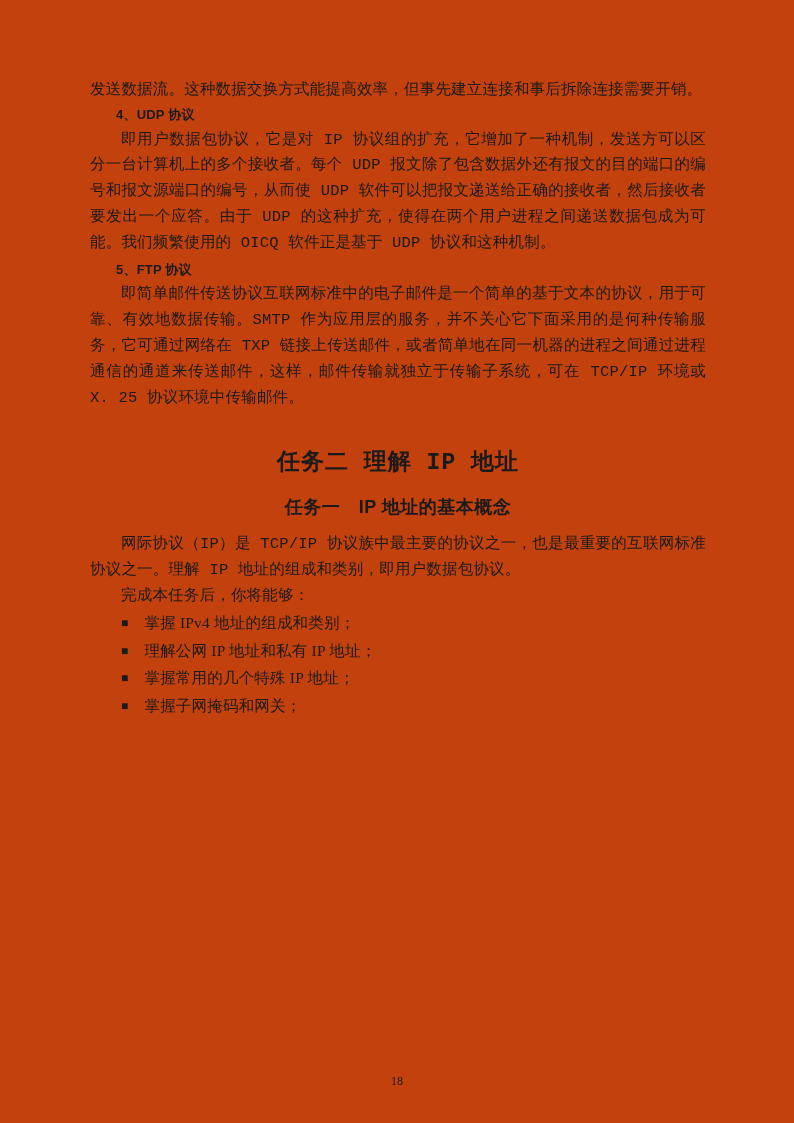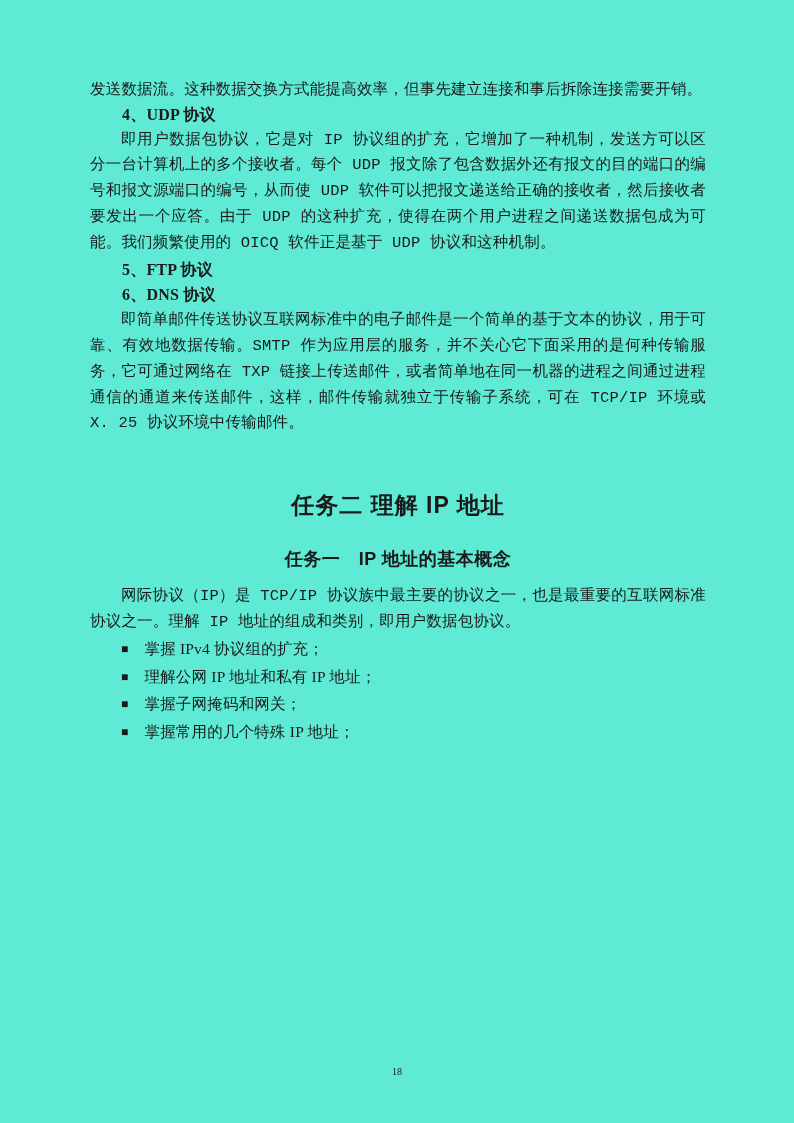--- a/index.html
+++ b/index.html
@@ -3,61 +3,61 @@
 <meta charset="utf-8">
 <style>
   * { margin: 0; padding: 0; box-sizing: border-box; }
   html, body { background: #888; }
   body { width: 794px; margin: 0 auto; }
 
   .page {
     position: relative;
     width: 794px;
     height: 1123px;
-    background: #5eead4;
+    background: #c2410c;
     color: #1a1a1a;
     padding: 76px 88px 0 90px;
     font-family: "Liberation Serif", "DejaVu Serif", serif;
     overflow: hidden;
   }
 
   .body-text {
     font-size: 15.5px;
     line-height: 25.8px;
     text-align: justify;
     letter-spacing: 0.2px;
   }
   .indent { text-indent: 2em; font-family: Liberation Mono, monospace; }
 
   .proto-heading {
-    font-family: Liberation Serif, serif;
+    font-family: Liberation Sans, sans-serif;
     font-weight: bold;
-    font-size: 16px;
+    font-size: 13px;
     line-height: 25.8px;
     text-indent: 2em;
     letter-spacing: 0.2px;
   }
 
   .task-title {
-    font-family: Liberation Sans, sans-serif;
+    font-family: Liberation Mono, monospace;
     font-weight: bold;
     font-size: 23px;
     line-height: 32px;
     text-align: center;
-    margin-top: 52px;
+    margin-top: 36px;
     letter-spacing: 1px;
   }
 
   .subtask-title {
     font-family: "Liberation Sans", "DejaVu Sans", sans-serif;
     font-weight: bold;
     font-size: 18px;
     line-height: 25px;
     text-align: center;
-    margin-top: 26px;
+    margin-top: 16px;
     margin-bottom: 12px;
     letter-spacing: 0.5px;
   }
 
   .objectives {
     list-style: none;
   }
   .objectives li {
     font-size: 15.5px;
     line-height: 25.8px;
@@ -68,61 +68,61 @@
     display: inline-block;
     font-size: 12px;
     margin-right: 16px;
     transform: translateY(-1px);
   }
 
   .page-number {
     position: absolute;
     left: 0;
     right: 0;
-    bottom: 46px;
+    bottom: 34px;
     text-align: center;
-    font-size: 10px;
+    font-size: 12px;
     font-family: "Liberation Serif", "DejaVu Serif", serif;
     color: #1a1a1a;
   }
 </style>
 </head>
 <body>
 
 <div class="page">
 
   <p class="body-text">发送数据流。这种数据交换方式能提高效率，但事先建立连接和事后拆除连接需要开销。</p>
 
   <h3 class="proto-heading">4、UDP 协议</h3>
   <p class="body-text indent">即用户数据包协议，它是对 IP 协议组的扩充，它增加了一种机制，发送方可以区分一台计算机上的多个接收者。每个 UDP 报文除了包含数据外还有报文的目的端口的编号和报文源端口的编号，从而使 UDP 软件可以把报文递送给正确的接收者，然后接收者要发出一个应答。由于 UDP 的这种扩充，使得在两个用户进程之间递送数据包成为可能。我们频繁使用的 OICQ 软件正是基于 UDP 协议和这种机制。</p>
 
   <h3 class="proto-heading">5、FTP 协议</h3>
 
-  <h3 class="proto-heading">6、DNS 协议</h3>
 
   <p class="body-text indent">即简单邮件传送协议互联网标准中的电子邮件是一个简单的基于文本的协议，用于可靠、有效地数据传输。SMTP 作为应用层的服务，并不关心它下面采用的是何种传输服务，它可通过网络在 TXP 链接上传送邮件，或者简单地在同一机器的进程之间通过进程通信的通道来传送邮件，这样，邮件传输就独立于传输子系统，可在 TCP/IP 环境或 X. 25 协议环境中传输邮件。</p>
 
   <h1 class="task-title">任务二 理解 IP 地址</h1>
 
   <h2 class="subtask-title">任务一　IP 地址的基本概念</h2>
 
   <p class="body-text indent">网际协议（IP）是 TCP/IP 协议族中最主要的协议之一，也是最重要的互联网标准协议之一。理解 IP 地址的组成和类别，即用户数据包协议。</p>
 
+  <p class="body-text indent">完成本任务后，你将能够：</p>
 
   <ul class="objectives">
     <li>
-      <span class="bullet">■</span><span>掌握 IPv4 协议组的扩充；</span>
+      <span class="bullet">■</span><span>掌握 IPv4 地址的组成和类别；</span>
     </li>
     <li>
       <span class="bullet">■</span><span>理解公网 IP 地址和私有 IP 地址；</span>
     </li>
     <li>
-      <span class="bullet">■</span><span>掌握子网掩码和网关；</span>
+      <span class="bullet">■</span><span>掌握常用的几个特殊 IP 地址；</span>
     </li>
     <li>
-      <span class="bullet">■</span><span>掌握常用的几个特殊 IP 地址；</span>
+      <span class="bullet">■</span><span>掌握子网掩码和网关；</span>
     </li>
   </ul>
 
 
   <div class="page-number">18</div>
 
 </div>
 
 </body></html>

